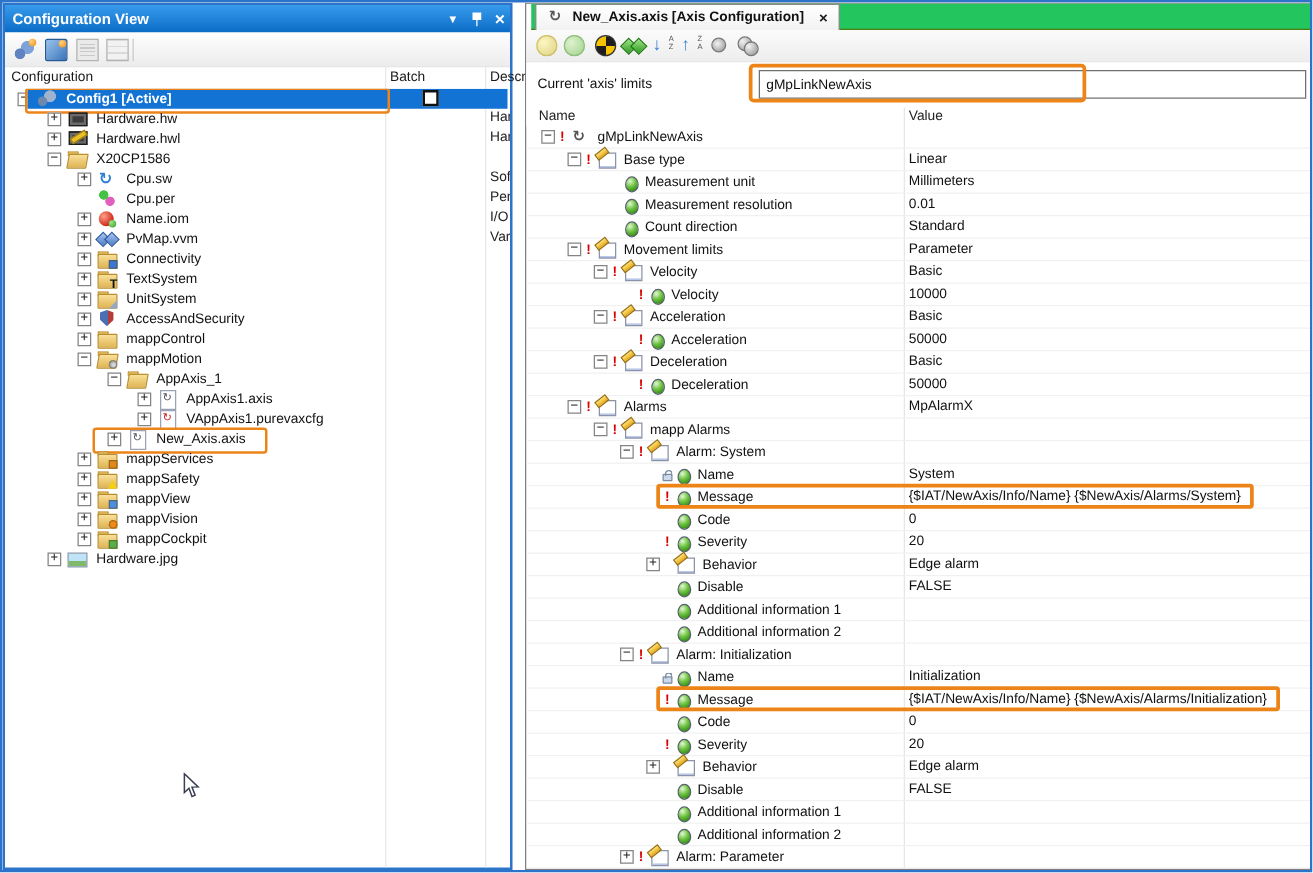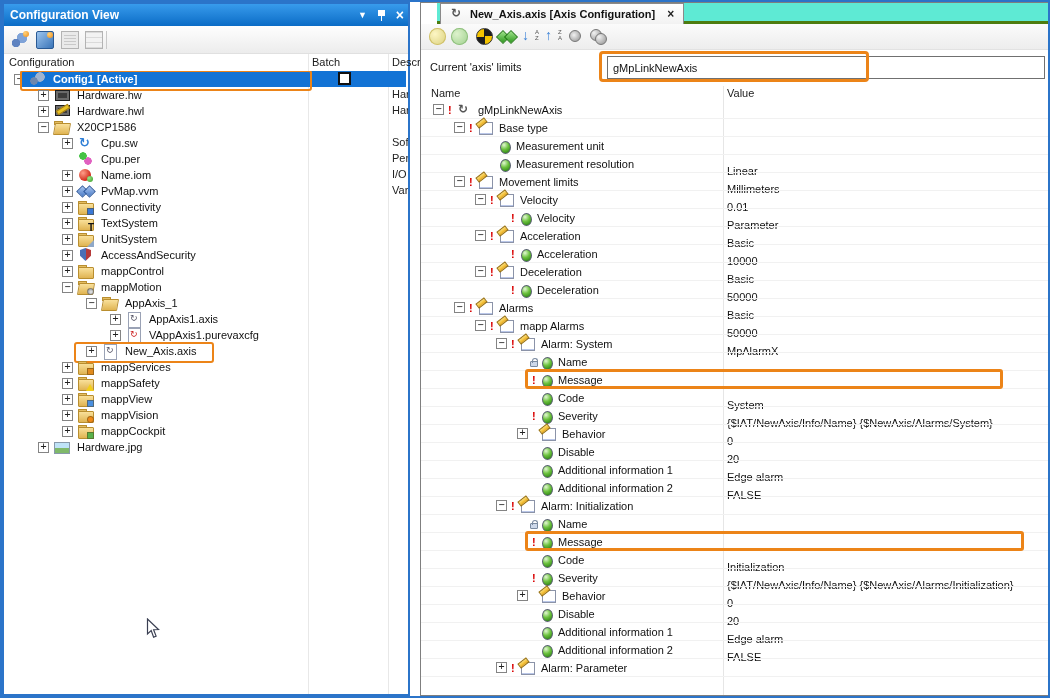--- a/index.html
+++ b/index.html
@@ -71,21 +71,21 @@
   .i-pvmap::before,.i-pvmap::after { content:""; position:absolute; top:3px; width:7px; height:7px; transform:rotate(45deg); background:linear-gradient(135deg,#a8c4ee,#4a7cc8); border:1px solid #2f5a9e; }
   .i-pvmap::before { left:0; } .i-pvmap::after { left:7px; }
   .i-security::before { content:""; position:absolute; left:2px; top:0; width:11px; height:13px; background:linear-gradient(90deg,#4a6fb5 55%,#b53a3a 55%); clip-path:polygon(50% 0,100% 15%,100% 60%,50% 100%,0 60%,0 15%); }
   .i-axis-doc::before,.i-axis-doc-red::before { content:""; position:absolute; left:2px; top:0; width:11px; height:14px; background:#fff; border:1px solid #9aa2b5; }
   .i-axis-doc::after,.i-axis-doc-red::after { content:"\21BB"; position:absolute; left:4px; top:1px; font-size:9px; color:#556; }
   .i-axis-doc-red::after { color:#c22; }
   .i-image::before { content:""; position:absolute; left:0; top:2px; width:14px; height:10px; border:1px solid #8899aa; background:linear-gradient(#bfe3f7 0 55%,#7fb96a 55%); }
 
   
   .right-panel { position:absolute; left:418px; top:0; width:630px; height:694px; border:1px solid #7f7f7f; background:#fff; }
-  .tabstrip { position:absolute; left:16px; top:0; right:0; height:21px; background:#5eead4; border-bottom:3px solid #4d7c0f; }
+  .tabstrip { position:absolute; left:4px; top:0; right:0; height:21px; background:#22c55e; border-bottom:1px solid #4d7c0f; }
   .tab { position:absolute; left:3px; top:0; height:21px; display:flex; align-items:center; gap:6px; padding:0 9px; background:linear-gradient(#ffffff,#f2f2f2); border:1px solid #8a8a8a; border-bottom:none; z-index:2; font-size:11px; font-weight:bold; color:#111; }
   .tab .i-axis { margin:0; }
   .tab-close { font-weight:bold; font-size:12px; margin-left:6px; color:#222; }
 
   .rtoolbar { position:absolute; left:0; top:21px; right:0; height:26px; background:linear-gradient(#fbfbfb,#ededed); border-bottom:1px solid #e2e2e2; }
   .rt-icon { position:absolute; top:4px; width:17px; height:17px; }
   .i-spark-y { border-radius:50%; background:radial-gradient(circle at 6px 6px,#fdf6c4,#d9cf7a); box-shadow:inset 0 0 0 1px #cfc06a; }
   .i-spark-g { border-radius:50%; background:radial-gradient(circle at 6px 6px,#ddf2cc,#9ccf8a); box-shadow:inset 0 0 0 1px #8fbf7e; }
   .i-target { border-radius:50%; border:1px solid #333; background:conic-gradient(#1d1d1d 0 90deg,#f5c400 90deg 180deg,#1d1d1d 180deg 270deg,#f5c400 270deg); }
   .i-diamonds::before,.i-diamonds::after { content:""; position:absolute; top:4px; width:8px; height:8px; transform:rotate(45deg); background:linear-gradient(135deg,#9fe38a,#2f9a1f); border:1px solid #1f7a12; }
@@ -118,21 +118,21 @@
   .lock { position:absolute; left:0; top:7px; width:8px; height:6px; background:#cdd8ea; border:1px solid #7a8aa0; border-radius:1px; }
   .lock::before { content:""; position:absolute; left:1px; top:-4px; width:4px; height:4px; border:1px solid #7a8aa0; border-bottom:none; border-radius:3px 3px 0 0; }
   .i-form { width:14px; height:13px; }
   .i-form::before { content:""; position:absolute; left:1px; top:1px; width:12px; height:11px; background:#fff; border:1px solid #8b93a8; box-shadow:inset 0 -2px 0 -1px #b9c6e8, inset 0 -5px 0 -4px #b9c6e8, inset 0 -8px 0 -7px #b9c6e8; }
   .i-form::after { content:""; position:absolute; left:-2px; top:-1px; width:9px; height:4px; background:linear-gradient(#ffe070,#e8a818); border:1px solid #9a7210; transform:rotate(-38deg); }
   .i-gem { width:10px !important; height:12px; margin:0 4px 0 1px; }
   .i-gem::before { content:""; position:absolute; left:0; top:1px; width:9px; height:11px; border-radius:50%; background:radial-gradient(circle at 3px 3px,#e2f8d2,#6cc23e 45%,#2e8415 88%); border:1px solid #57606e; }
   .i-axis { width:14px; height:14px; }
   .i-axis::before { content:"\21BB"; position:absolute; left:1px; top:-1px; font-size:12px; font-weight:bold; color:#555; }
   .rname { position:relative; padding-left:2px; }
-  .rvalue { position:absolute; left:306px; top:2px;margin-top:44px; }
+  .rvalue { position:absolute; left:306px; top:2px; }
   .hlbox { position:absolute; left:104px; top:-2px; height:20px; border:3px solid #ec8418; border-radius:3px; z-index:3; pointer-events:none; }
 
   .cursor { position:absolute; left:144px; top:616px; z-index:9; }
 </style>
 </head>
 <body>
 
 <div class="screen">
 
   <div class="left-panel">
@@ -390,20 +390,28 @@
         </div>
         <div class="rrow">
           <span class="rind" style="width: 54px;"></span>
           <span class="expsp"></span>
           <span class="slot"></span>
           <span class="ti i-gem"></span>
           <span class="rname">Measurement resolution</span>
           <span class="rvalue">0.01</span>
         </div>
         <div class="rrow">
+          <span class="rind" style="width: 54px;"></span>
+          <span class="expsp"></span>
+          <span class="slot"></span>
+          <span class="ti i-gem"></span>
+          <span class="rname">Count direction</span>
+          <span class="rvalue">Standard</span>
+        </div>
+        <div class="rrow">
           <span class="rind" style="width: 33px;"></span>
           <span class="expb">−</span>
           <span class="slot">
             <span class="alert">!</span>
           </span>
           <span class="ti i-form"></span>
           <span class="rname">Movement limits</span>
           <span class="rvalue">Parameter</span>
         </div>
         <div class="rrow">

